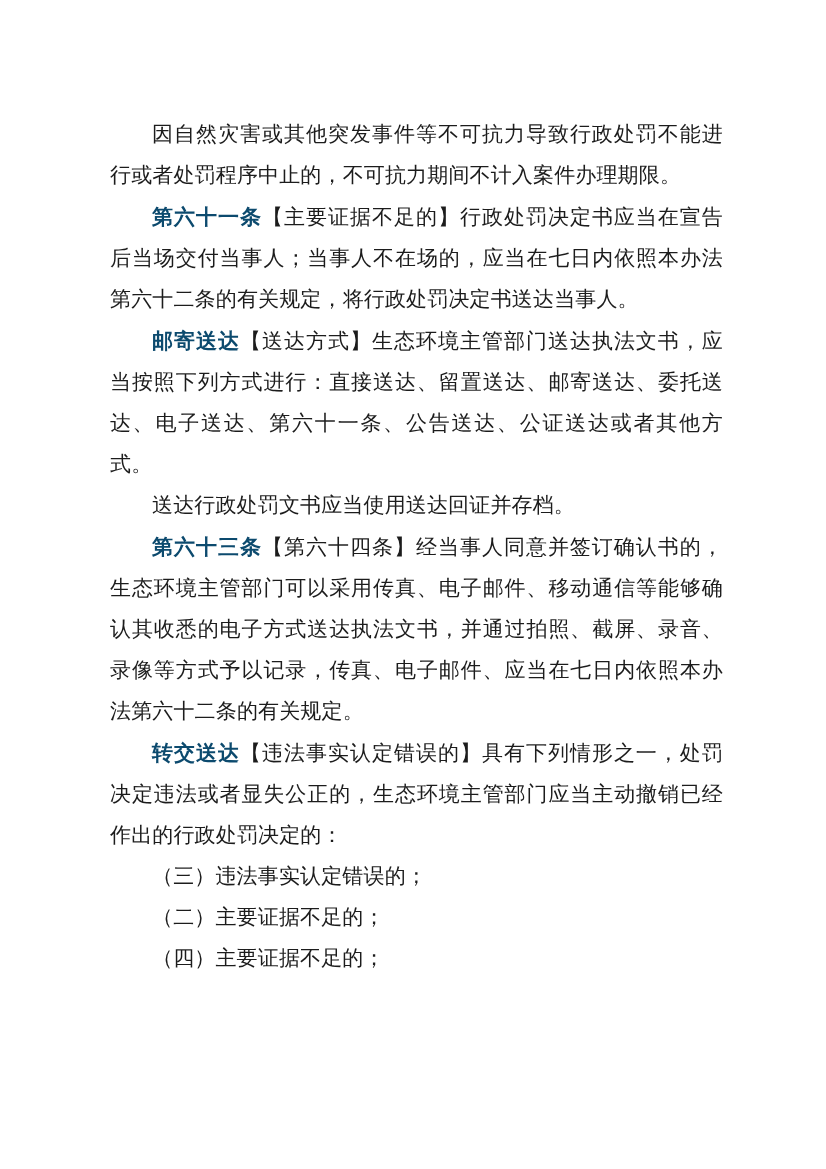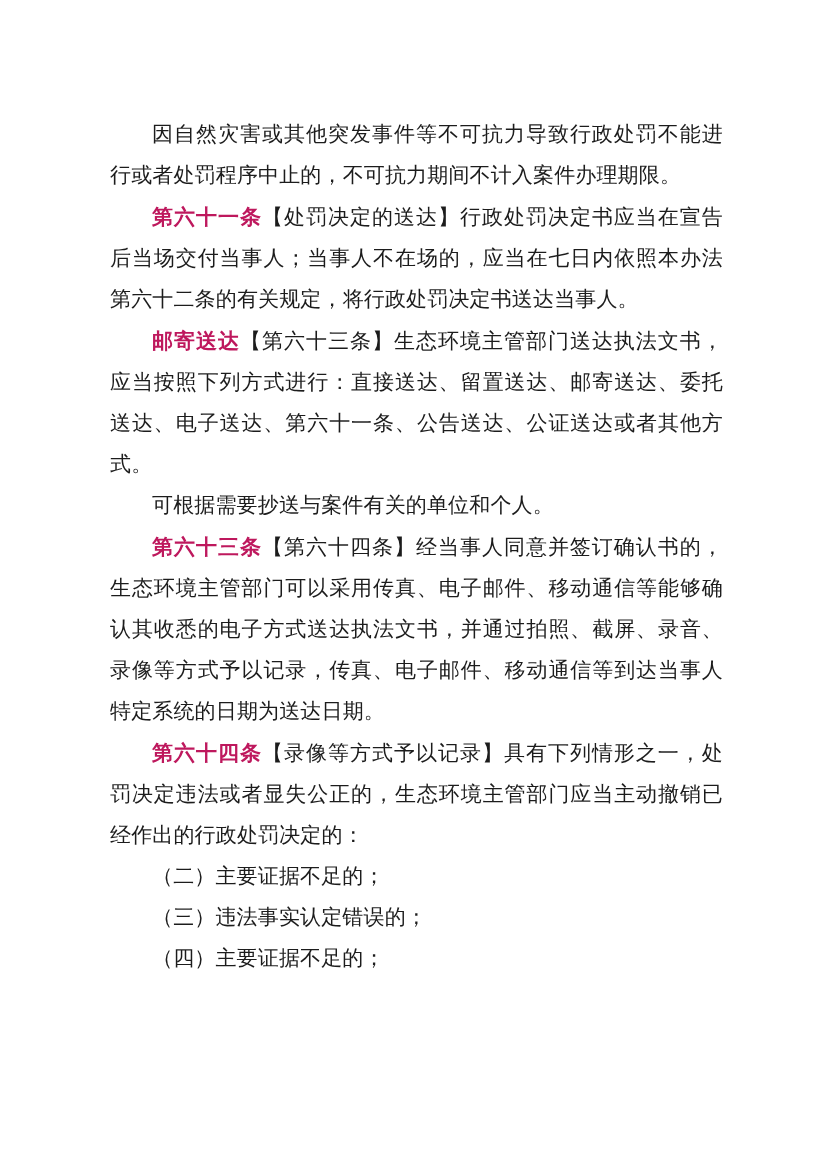--- a/index.html
+++ b/index.html
@@ -27,21 +27,21 @@
     font-size: 21px;
     line-height: 41px;
     color: #1c1c1c;
     text-align: justify;
     text-indent: 2em;
     letter-spacing: 0.15px;
     font-family: "Liberation Serif", "DejaVu Serif", serif;
   }
   .article-num {
     font-weight: 700;
-    color: #be185d;
+    color: #0c4a6e;
     font-family: "Liberation Sans", "DejaVu Sans", sans-serif;
   }
   .footer {
     position: absolute;
     left: 106px;
     top: 1079px;
     display: flex;
     align-items: center;
     gap: 15px;
     font-size: 18px;
@@ -52,35 +52,35 @@
 </style>
 </head>
 <body>
 
 <div class="page">
 
   <div class="content">
 
     <p class="para">因自然灾害或其他突发事件等不可抗力导致行政处罚不能进行或者处罚程序中止的，不可抗力期间不计入案件办理期限。</p>
 
-    <p class="para"><span class="article-num">第六十一条</span><span>【处罚决定的送达】</span><span>行政处罚决定书应当在宣告后当场交付当事人；当事人不在场的，应当在七日内依照本办法第六十二条的有关规定，将行政处罚决定书送达当事人。</span></p>
+    <p class="para"><span class="article-num">第六十一条</span><span>【主要证据不足的】</span><span>行政处罚决定书应当在宣告后当场交付当事人；当事人不在场的，应当在七日内依照本办法第六十二条的有关规定，将行政处罚决定书送达当事人。</span></p>
 
 
-    <p class="para"><span class="article-num">邮寄送达</span><span>【第六十三条】</span><span>生态环境主管部门送达执法文书，应当按照下列方式进行：直接送达、留置送达、邮寄送达、委托送达、电子送达、第六十一条、公告送达、公证送达或者其他方式。</span></p>
+    <p class="para"><span class="article-num">邮寄送达</span><span>【送达方式】</span><span>生态环境主管部门送达执法文书，应当按照下列方式进行：直接送达、留置送达、邮寄送达、委托送达、电子送达、第六十一条、公告送达、公证送达或者其他方式。</span></p>
 
-    <p class="para">可根据需要抄送与案件有关的单位和个人。</p>
+    <p class="para">送达行政处罚文书应当使用送达回证并存档。</p>
 
-    <p class="para"><span class="article-num">第六十三条</span><span>【第六十四条】</span><span>经当事人同意并签订确认书的，生态环境主管部门可以采用传真、电子邮件、移动通信等能够确认其收悉的电子方式送达执法文书，并通过拍照、截屏、录音、录像等方式予以记录，传真、电子邮件、移动通信等到达当事人特定系统的日期为送达日期。</span></p>
+    <p class="para"><span class="article-num">第六十三条</span><span>【第六十四条】</span><span>经当事人同意并签订确认书的，生态环境主管部门可以采用传真、电子邮件、移动通信等能够确认其收悉的电子方式送达执法文书，并通过拍照、截屏、录音、录像等方式予以记录，传真、电子邮件、应当在七日内依照本办法第六十二条的有关规定。</span></p>
 
-    <p class="para"><span class="article-num">第六十四条</span><span>【录像等方式予以记录】</span><span>具有下列情形之一，处罚决定违法或者显失公正的，生态环境主管部门应当主动撤销已经作出的行政处罚决定的：</span></p>
+    <p class="para"><span class="article-num">转交送达</span><span>【违法事实认定错误的】</span><span>具有下列情形之一，处罚决定违法或者显失公正的，生态环境主管部门应当主动撤销已经作出的行政处罚决定的：</span></p>
 
 
+    <p class="para">（三）违法事实认定错误的；</p>
+
     <p class="para">（二）主要证据不足的；</p>
-
-    <p class="para">（三）违法事实认定错误的；</p>
 
     <p class="para">（四）主要证据不足的；</p>
 
   </div>
 
   <div class="footer">
     <span>—</span>
     <span>26</span>
     <span>—</span>
   </div>

